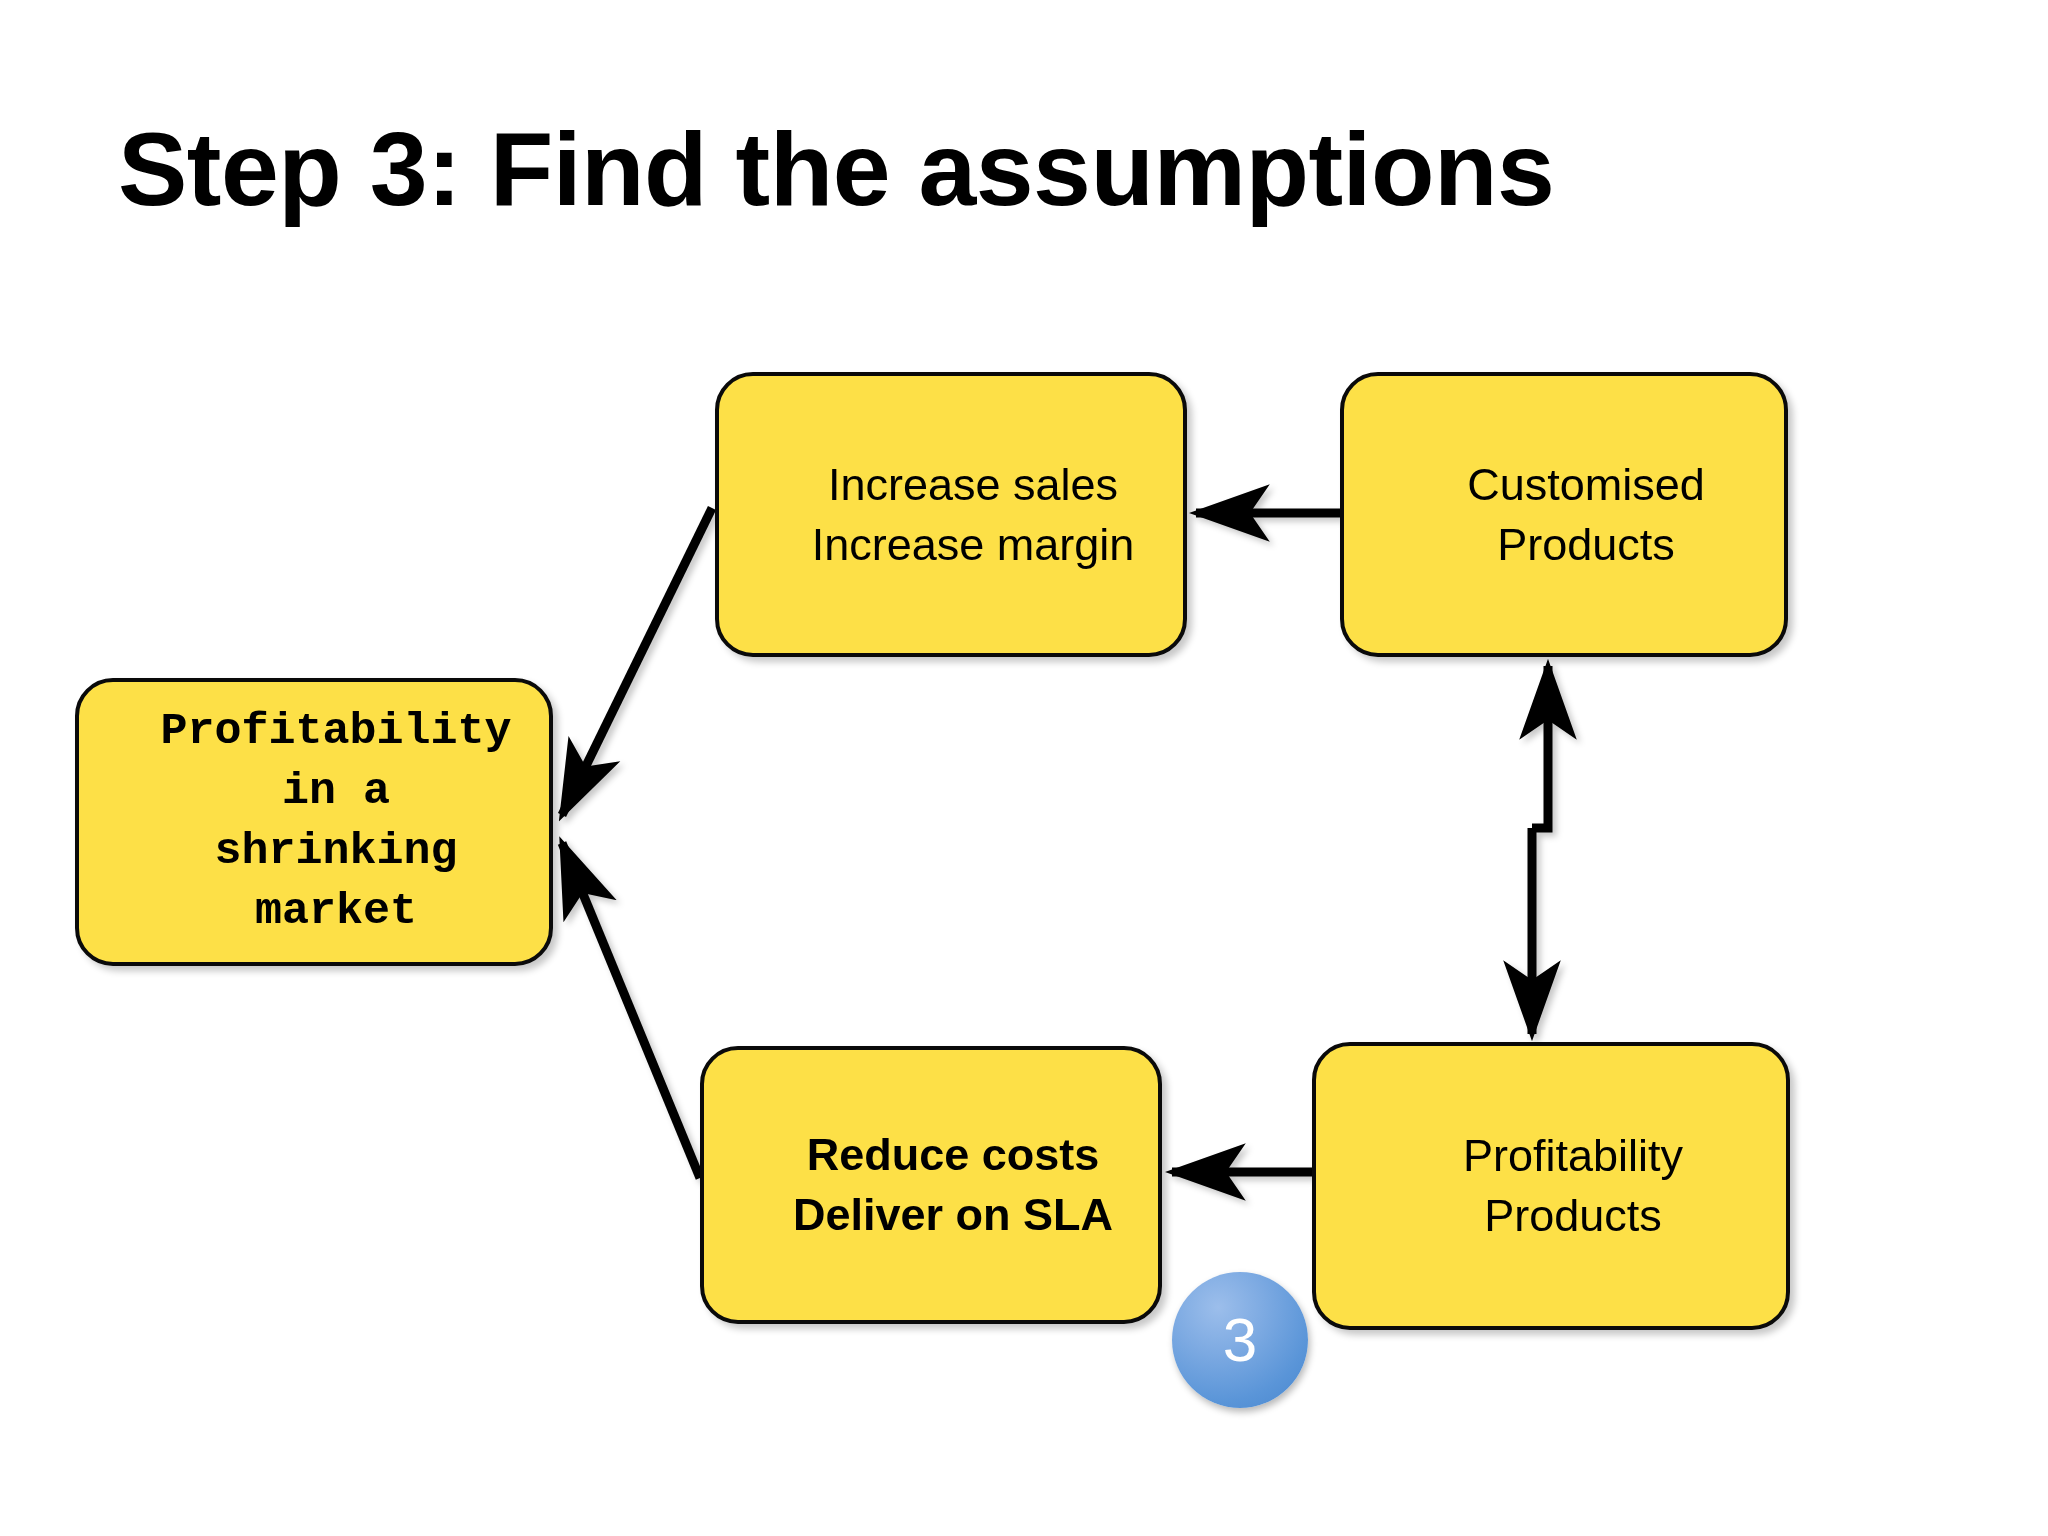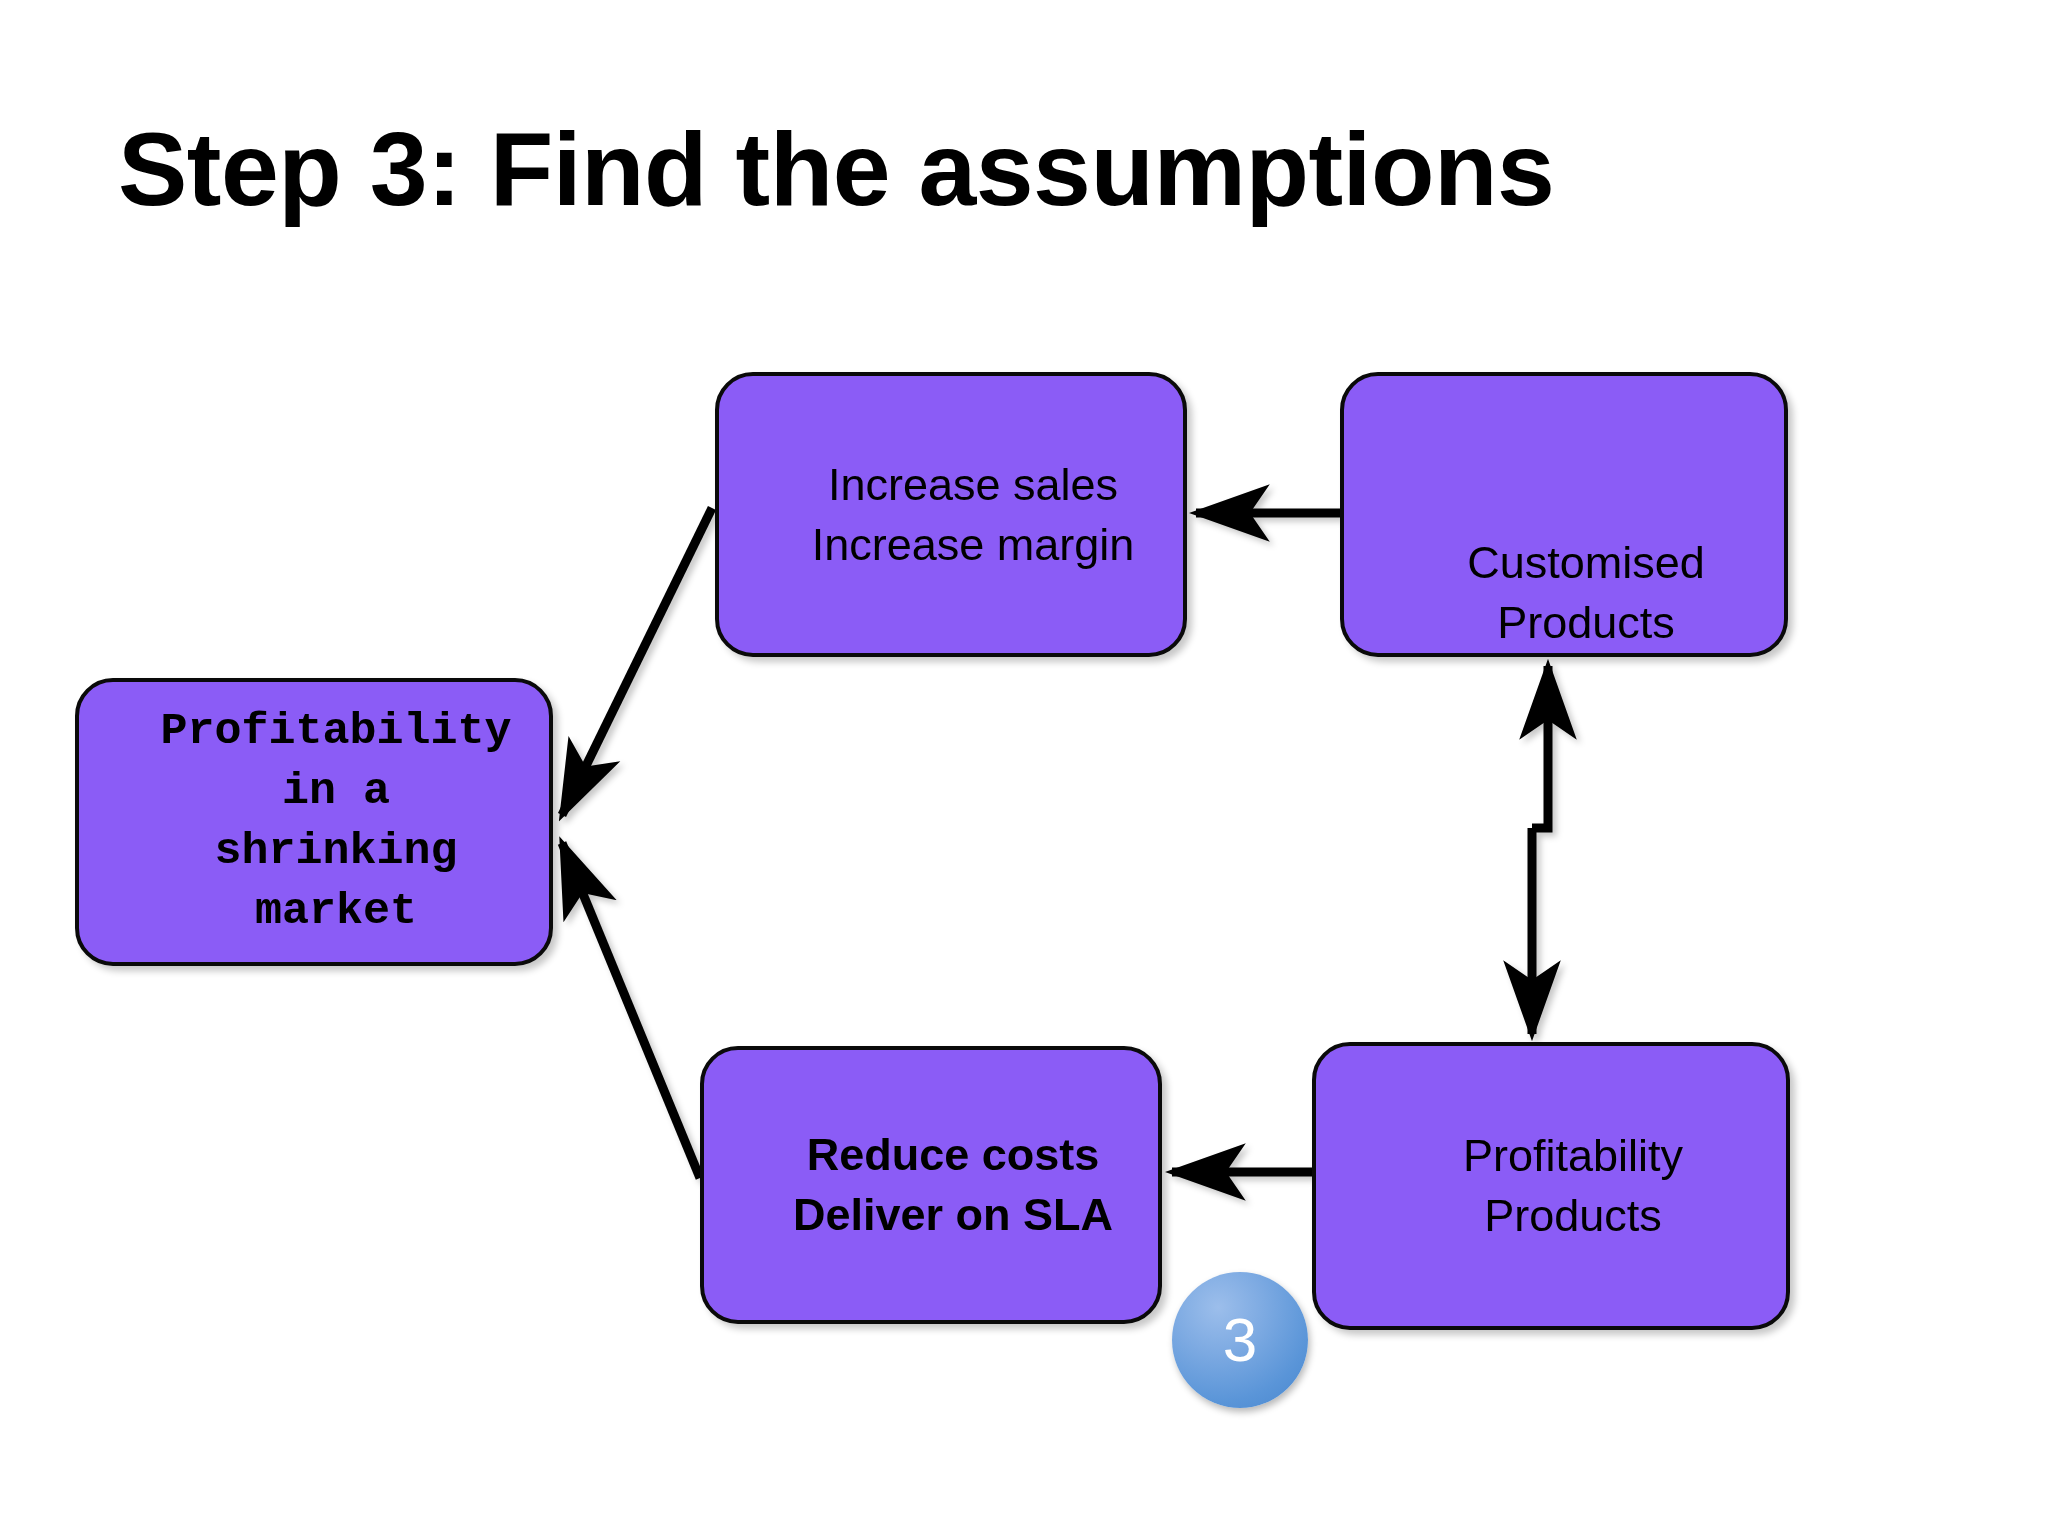--- a/index.html
+++ b/index.html
@@ -31,21 +31,21 @@
     font-weight: 700;
     color: #000000;
     letter-spacing: -0.5px;
     white-space: nowrap;
   }
 
   
   .node-box {
     position: absolute;
     box-sizing: border-box;
-    background: #8b5cf6;
+    background: #fde047;
     border: 4px solid #0a0a0a;
     border-radius: 38px;
     display: flex;
     align-items: center;
     justify-content: center;
     text-align: center;
     color: #000000;
     font-size: 45px;
     line-height: 1.33;
     box-shadow: 5px 5px 7px rgba(0,0,0,0.22);
@@ -54,21 +54,21 @@
   .node-box .node-text {
     display: block;
     white-space: pre-line;
     padding: 0 14px;
   }
   .node-box.bold .node-text {
     font-weight: 700;
   }
 
   #box-increase      { left: 715px;  top: 372px;  width: 472px; height: 285px; }
-  #box-customised    { left: 1340px; top: 372px;  width: 448px; height: 285px; align-items: flex-end; }
+  #box-customised    { left: 1340px; top: 372px;  width: 448px; height: 285px; }
   #box-profitability { left: 75px;   top: 678px;  width: 478px; height: 288px; font-family: Liberation Mono, monospace; }
   #box-reduce        { left: 700px;  top: 1046px; width: 462px; height: 278px; font-weight: bold; }
   #box-standardised  { left: 1312px; top: 1042px; width: 478px; height: 288px; }
 
   
   #connectors {
     position: absolute;
     left: 0;
     top: 0;
     width: 2048px;

